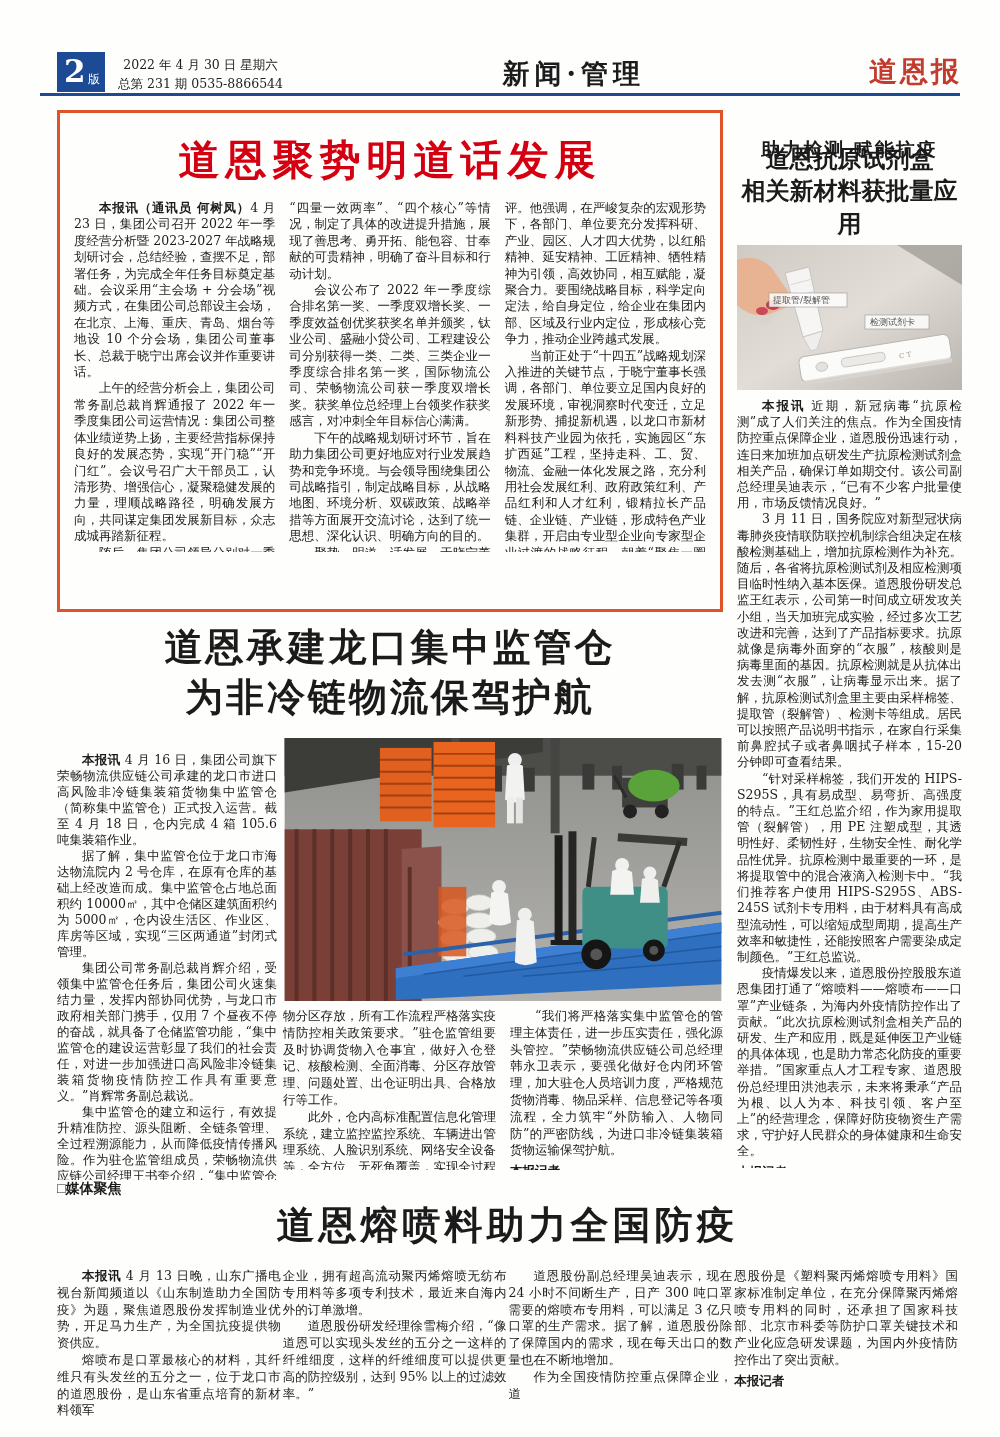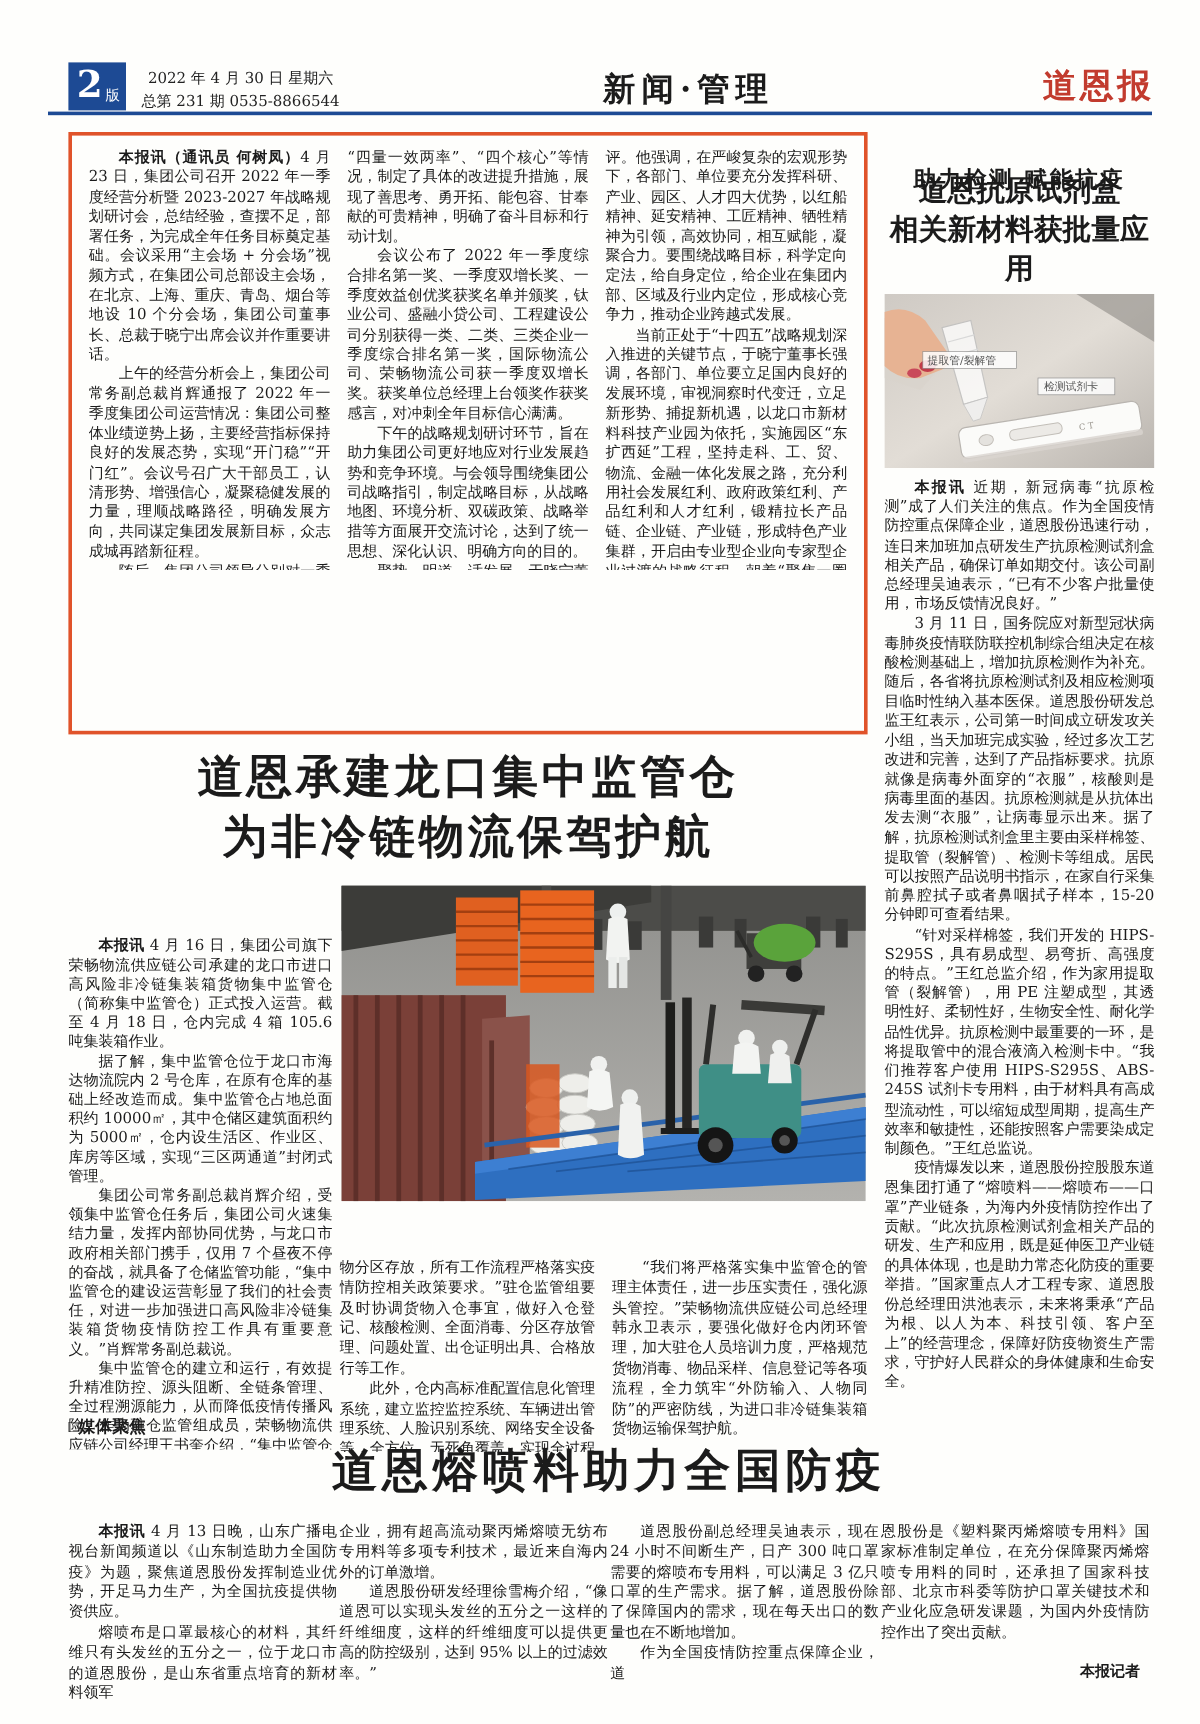--- a/index.html
+++ b/index.html
@@ -12,43 +12,43 @@
   .dateblock{position:absolute;left:118px;top:55px;font-size:12.5px;line-height:1.55;color:#222;text-align:center;}
   .section-title{position:absolute;left:355px;top:56px;width:290px;text-align:right;
         font-size:27px;font-weight:bold;letter-spacing:5px;font-family:"DejaVu Serif",serif;}
   .masthead{position:absolute;left:862px;top:53px;width:100px;text-align:right;font-size:28px;
         font-weight:bold;color:#c23b2e;letter-spacing:3px;font-family:"DejaVu Serif",serif;}
   .header-rule{position:absolute;left:40px;top:93px;width:920px;height:3px;background:#1d4a94;}
   
   .para{margin:0;text-indent:2em;text-align:justify;}
   .para.cont{text-indent:0;}
   .lead{font-family:"DejaVu Sans","Liberation Sans",sans-serif;}
-  .byline{margin:16px 8px 0 0;text-align:right;font-weight:bold;font-family:"DejaVu Sans",sans-serif;}
+  .byline{margin:4px 8px 0 0;font-weight:bold;font-family:"DejaVu Sans",sans-serif;}
   .textcol{font-size:12.5px;line-height:16.4px;overflow:hidden;text-align:justify;}
   
   .topbox{position:absolute;left:57px;top:110px;width:666px;height:502px;border:3px solid #e0532a;
         box-sizing:border-box;padding:10px 14px;background:#fefefc;}
   .kicker{margin:4px 0 0;text-align:center;font-size:21px;font-weight:600;letter-spacing:1px;}
   .red-title{margin:10px 0 12px;text-align:center;font-size:41px;font-weight:900;color:#d40011;
         letter-spacing:6px;font-family:"DejaVu Sans","Liberation Sans",sans-serif;}
   .topcols{display:flex;gap:14px;height:352px;overflow:hidden;}
   .topcols .col{flex:1;}
   
   .r-kicker{position:absolute;left:737px;top:118px;width:225px;text-align:center;font-size:19px;
         font-weight:600;letter-spacing:2px;}
   .r-title{position:absolute;left:731px;top:143px;width:237px;text-align:center;font-size:24px;
         font-weight:900;line-height:1.35;font-family:"DejaVu Sans","Liberation Sans",sans-serif;}
   .r-photo{position:absolute;left:737px;top:245px;width:225px;height:145px;}
   .r-body{position:absolute;left:737px;top:398px;width:225px;height:770px;}
   
   .mid-title{position:absolute;left:57px;top:622px;width:666px;text-align:center;font-size:38px;
         font-weight:900;line-height:1.32;letter-spacing:3px;font-family:"DejaVu Sans","Liberation Sans",sans-serif;}
-  .mid-col1{position:absolute;left:57px;top:780px;width:220px;height:428px;}
+  .mid-col1{position:absolute;left:57px;top:752px;width:220px;height:428px;}
   .mid-photo{position:absolute;left:283px;top:738px;width:440px;height:263px;}
-  .mid-below{position:absolute;left:283px;top:1048px;width:440px;height:162px;display:flex;gap:14px;}
+  .mid-below{position:absolute;left:283px;top:1008px;width:440px;height:162px;display:flex;gap:14px;}
   .mid-below .col{flex:1;}
   
   .media-label{position:absolute;left:57px;top:1180px;font-size:14px;font-weight:bold;
         font-family:Liberation Sans, sans-serif;}
   .bot-title{position:absolute;left:57px;top:1200px;width:901px;text-align:center;font-size:38px;
         font-weight:900;letter-spacing:4px;font-family:"DejaVu Sans","Liberation Sans",sans-serif;}
   .bot-cols{position:absolute;left:57px;top:1268px;width:901px;height:158px;display:flex;gap:2px;}
   .bot-cols .col{flex:1;}
   .photo-frame{display:block;}
 </style>
@@ -63,20 +63,21 @@
   </div>
   <div class="dateblock">
     <div>2022 年 4 月 30 日  星期六</div>
     <div>总第 231 期  0535-8866544</div>
   </div>
   <div class="section-title">新闻·管理</div>
   <div class="masthead">道恩报</div>
   <div class="header-rule"></div>
 
   <div class="topbox">
+    <p class="red-title">道恩聚势明道话发展</p>
     <div class="topcols textcol">
       <div class="col">
         <p class="para"><b class="lead">本报讯（通讯员 何树凤）</b><span>4 月 23 日，集团公司召开 2022 年一季度经营分析暨 2023-2027 年战略规划研讨会，总结经验，查摆不足，部署任务，为完成全年任务目标奠定基础。会议采用“主会场 + 分会场”视频方式，在集团公司总部设主会场，在北京、上海、重庆、青岛、烟台等地设 10 个分会场，集团公司董事长、总裁于晓宁出席会议并作重要讲话。</span></p>
         <p class="para">上午的经营分析会上，集团公司常务副总裁肖辉通报了 2022 年一季度集团公司运营情况：集团公司整体业绩逆势上扬，主要经营指标保持良好的发展态势，实现“开门稳”“开门红”。会议号召广大干部员工，认清形势、增强信心，凝聚稳健发展的力量，理顺战略路径，明确发展方向，共同谋定集团发展新目标，众志成城再踏新征程。</p>
         <p class="para">随后，集团公司领导分别对一季度运营、财务、市场、园区、人力资源等情况进行分析总结，各经营单位着重报告</p>
       </div>
       <div class="col">
         <p class="para cont">“四量一效两率”、“四个核心”等情况，制定了具体的改进提升措施，展现了善思考、勇开拓、能包容、甘奉献的可贵精神，明确了奋斗目标和行动计划。</p>
         <p class="para">会议公布了 2022 年一季度综合排名第一奖、一季度双增长奖、一季度效益创优奖获奖名单并颁奖，钛业公司、盛融小贷公司、工程建设公司分别获得一类、二类、三类企业一季度综合排名第一奖，国际物流公司、荣畅物流公司获一季度双增长奖。获奖单位总经理上台领奖作获奖感言，对冲刺全年目标信心满满。</p>
         <p class="para">下午的战略规划研讨环节，旨在助力集团公司更好地应对行业发展趋势和竞争环境。与会领导围绕集团公司战略指引，制定战略目标，从战略地图、环境分析、双碳政策、战略举措等方面展开交流讨论，达到了统一思想、深化认识、明确方向的目的。</p>

